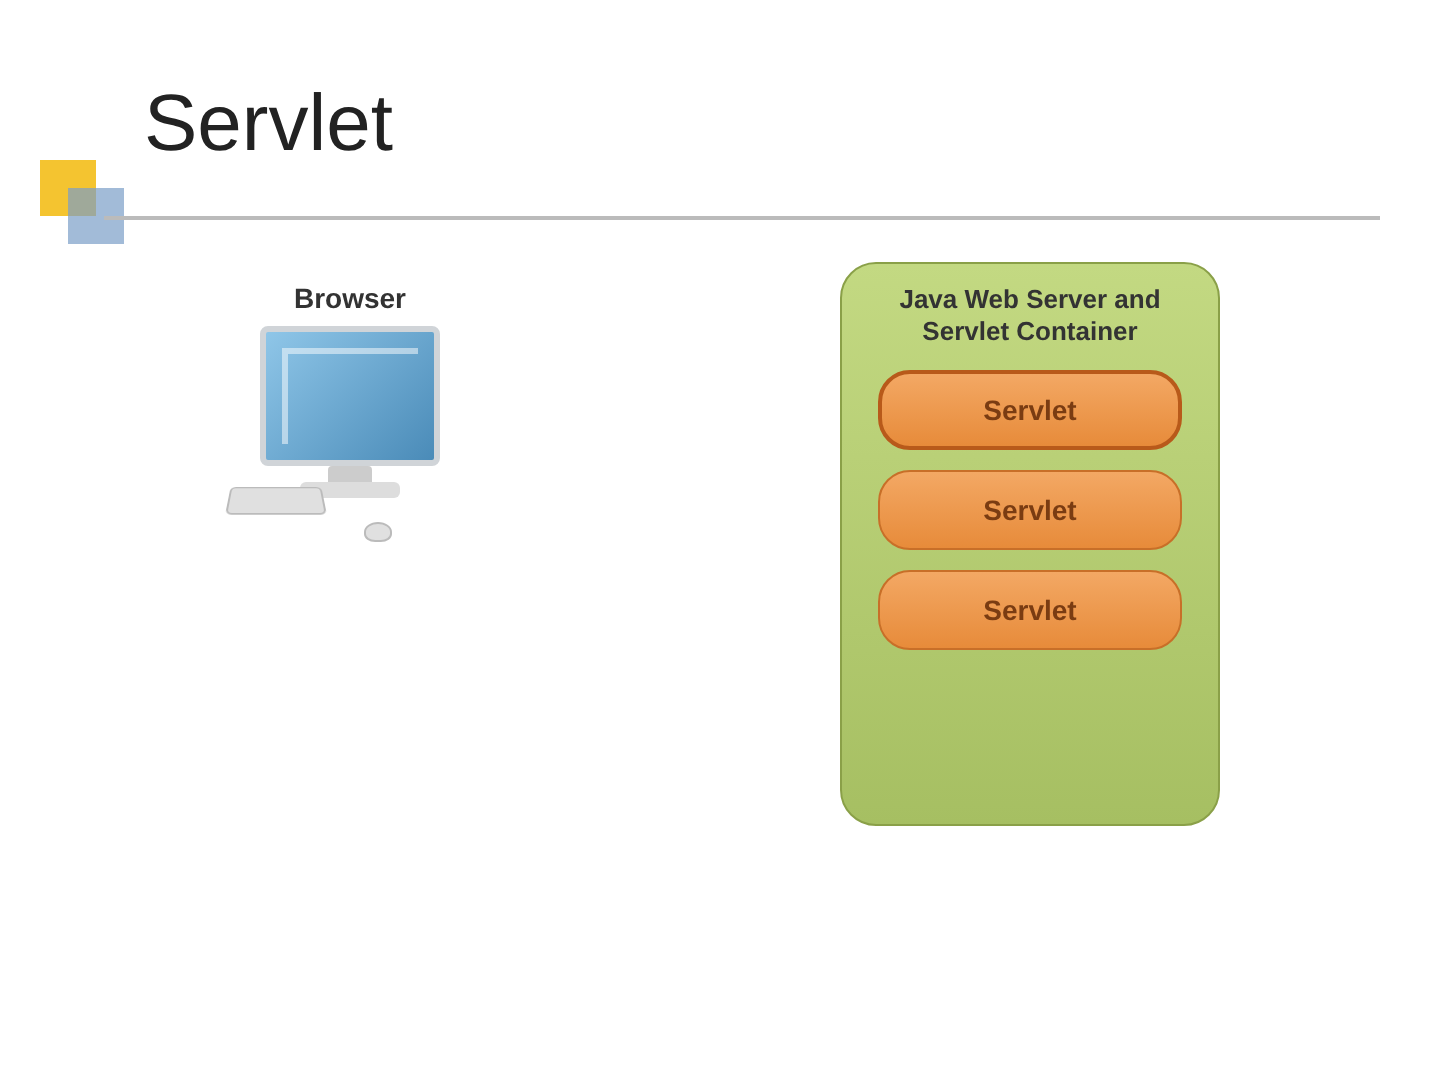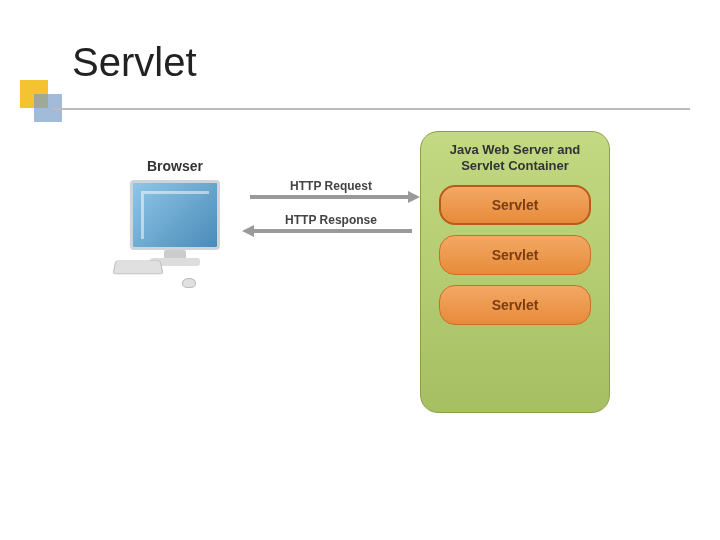--- a/index.html
+++ b/index.html
@@ -64,21 +64,21 @@
   }
   .diagram {
     position: relative;
     margin: 30px auto 0 auto;
     width: 510px;
     height: 220px;
   }
   .browser-block {
     position: absolute;
     left: 10px;
-    top: 27px;
+    top: 10px;
     width: 130px;
     text-align: center;
   }
   .browser-label {
     font-family: Arial, sans-serif;
     font-size: 14px;
     font-weight: bold;
     color: #333;
     margin-bottom: 6px;
   }
@@ -247,30 +247,20 @@
         <div class="monitor-screen">
           <div class="monitor-inner"></div>
         </div>
         <div class="monitor-stand"></div>
         <div class="monitor-base"></div>
         <div class="keyboard"></div>
         <div class="mouse"></div>
       </div>
     </div>
 
-    <div class="arrow-group">
-      <div class="arrow-row arrow-right">
-        <div class="arrow-label">HTTP Request</div>
-        <div class="arrow-line"></div>
-      </div>
-      <div class="arrow-row arrow-left">
-        <div class="arrow-label">HTTP Response</div>
-        <div class="arrow-line"></div>
-      </div>
-    </div>
 
     <div class="server-box">
       <div class="server-label">Java Web Server and Servlet Container</div>
       <div class="servlet-pill first">Servlet</div>
       <div class="servlet-pill">Servlet</div>
       <div class="servlet-pill">Servlet</div>
     </div>
 
   </div>
 </div>

